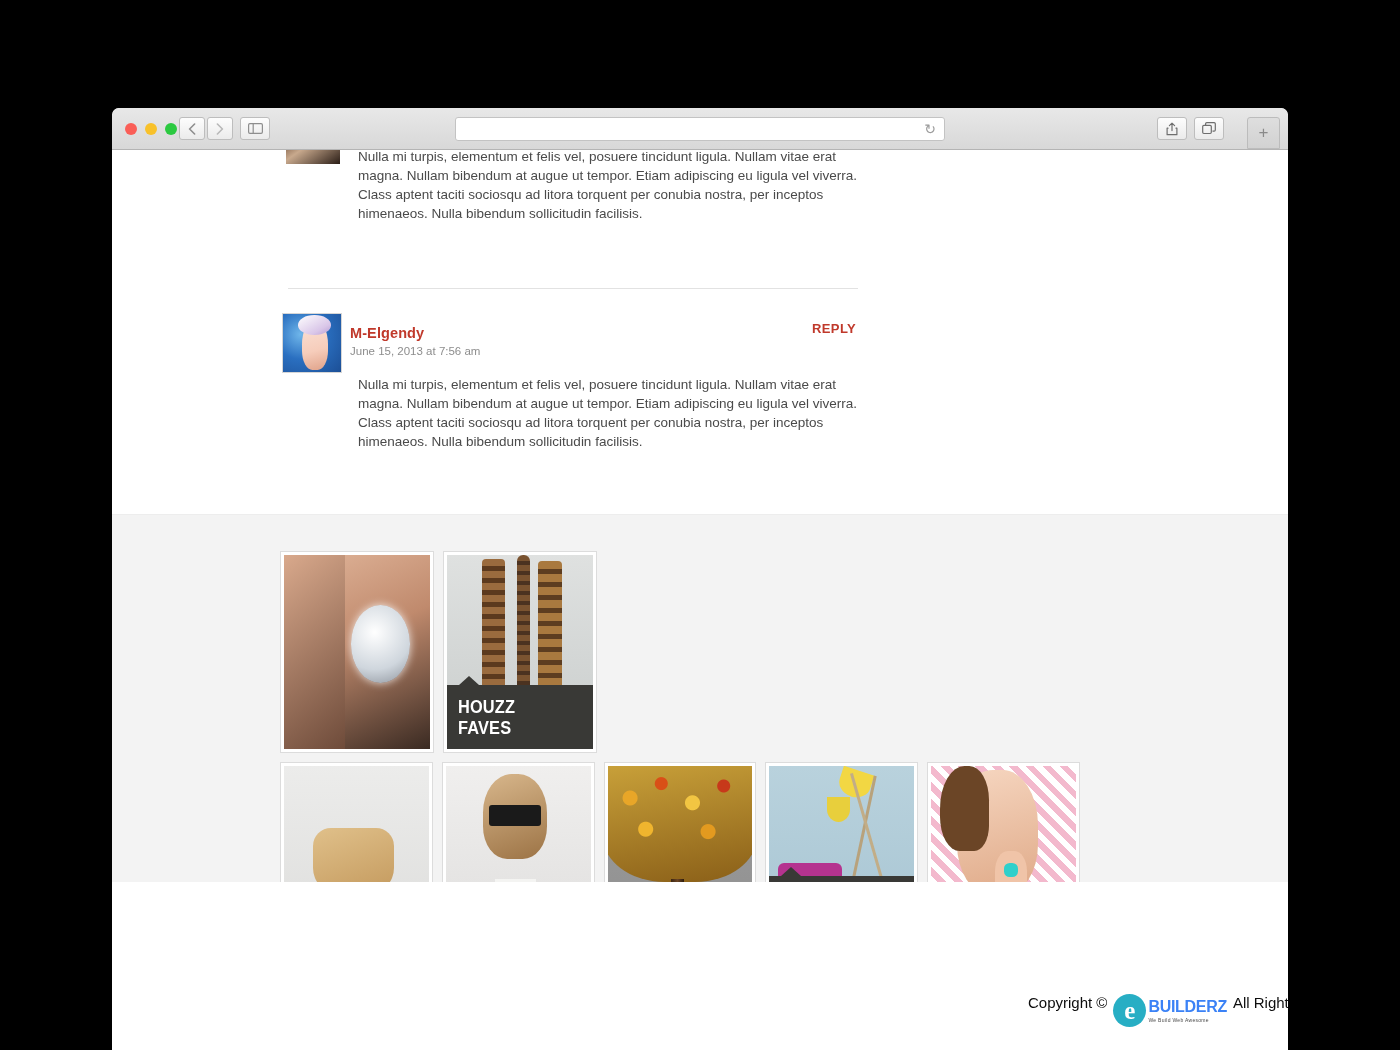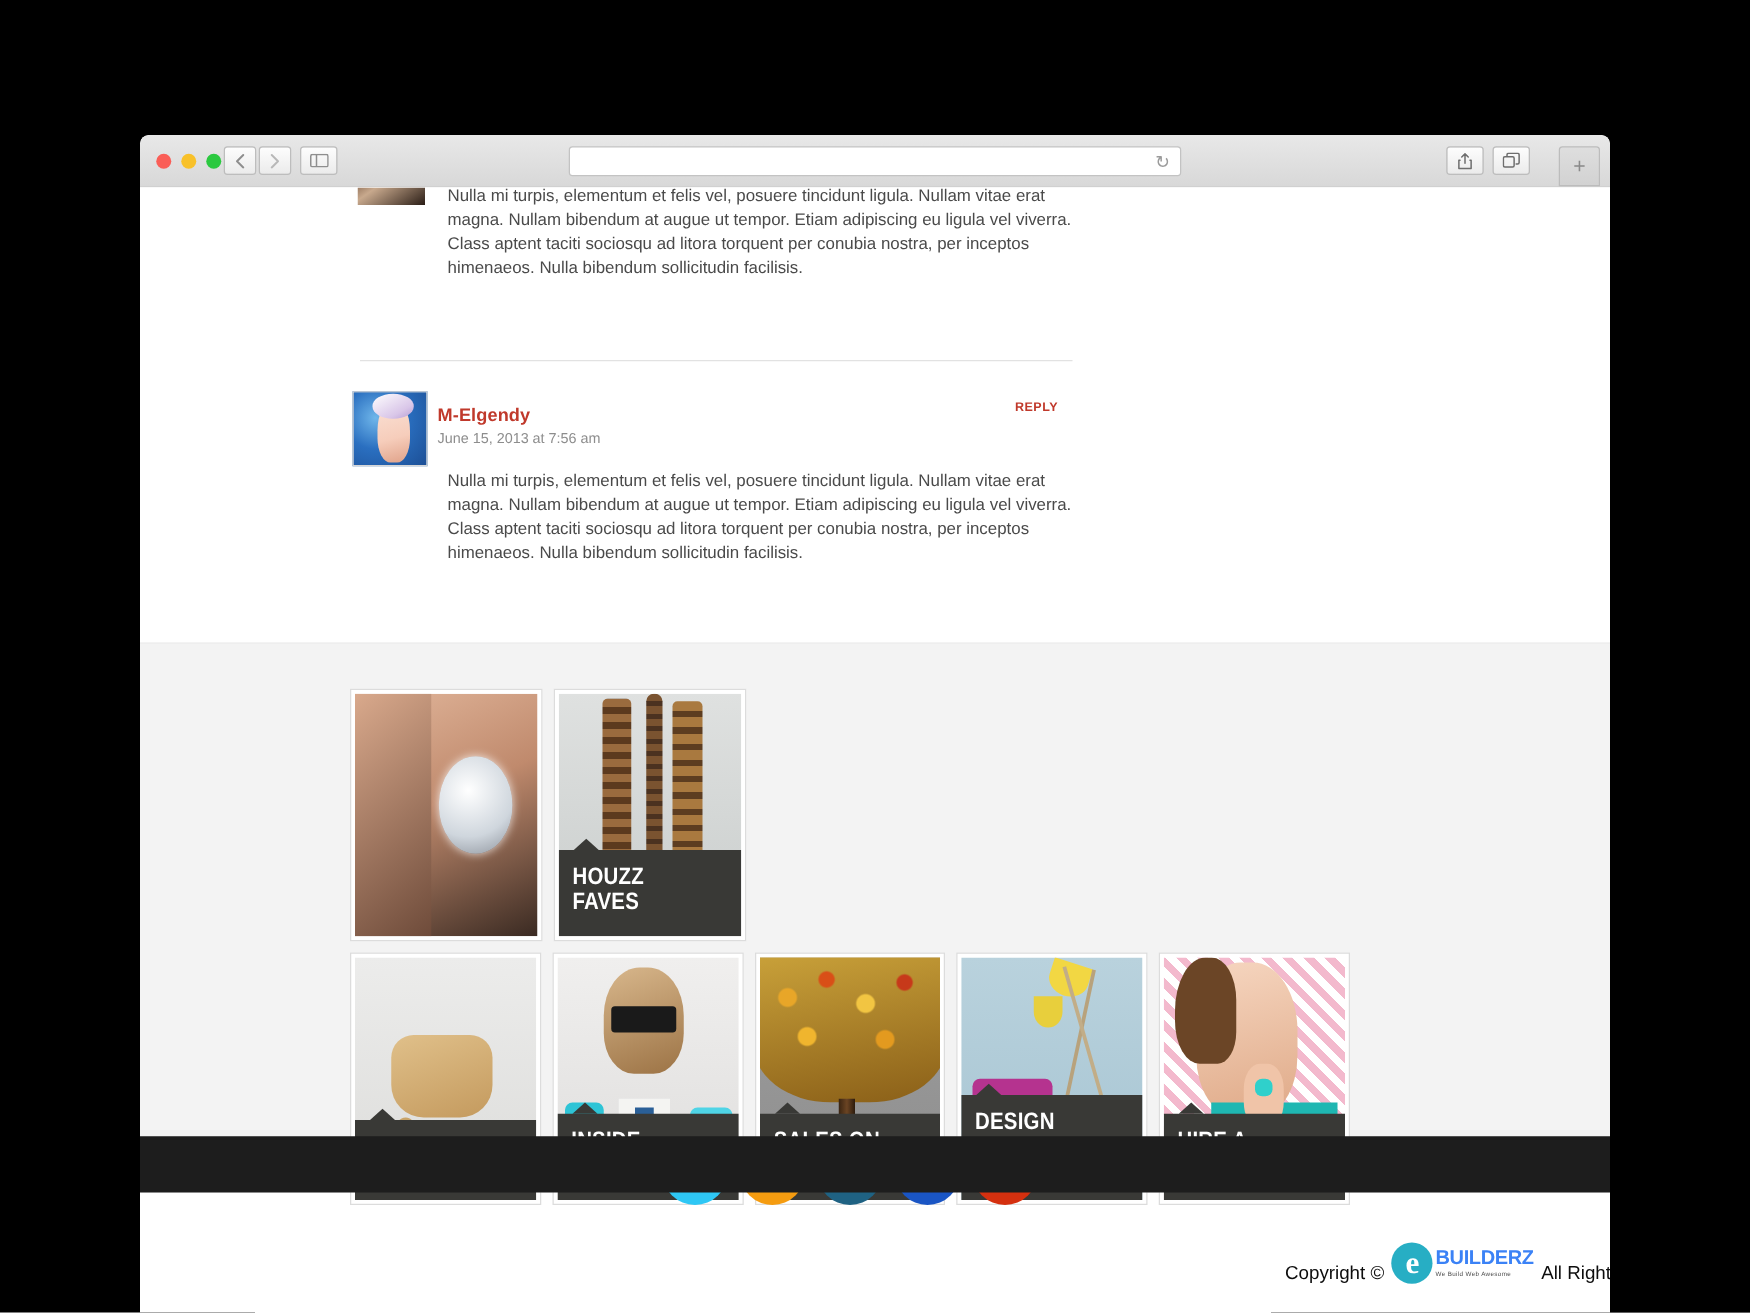--- a/index.html
+++ b/index.html
@@ -130,21 +130,21 @@
     align-items: center;
     justify-content: center;
     color: #8a8a8a;
     font-size: 17px;
     font-weight: 300;
   }
 
   
   .page {
     position: relative;
-    height: 900px;
+    height: 732px;
     background: #ffffff;
     overflow: hidden;
   }
 
   .comments-area {
     background: #ffffff;
     padding: 0 0 0 0;
     height: 364px;
     position: relative;
   }
@@ -244,21 +244,21 @@
   }
   .comment-date {
     font-size: 11.5px;
     color: #8d8d8d;
     margin-top: 4px;
   }
   .reply-link {
     position: absolute;
     left: 700px;
     top: 8px;
-    font-size: 10px;
+    font-size: 13px;
     font-weight: bold;
     color: #c0392b;
     letter-spacing: 0.4px;
     text-decoration: none;
   }
   .comment-full .ctext {
     position: absolute;
     left: 246px;
     top: 62px;
     width: 500px;
@@ -326,22 +326,22 @@
     font-size: 19px;
     line-height: 1.08;
     color: #ffffff;
     letter-spacing: 0.2px;
     text-transform: uppercase;
     transform: scaleX(0.86);
     transform-origin: left center;
   }
   .tile-caption.single {
     display: flex;
-    align-items: flex-end;
-    padding-bottom: 16px;
+    align-items: flex-start;
+    padding-bottom: 6px;
   }
 
   
   .social-strip {
     position: absolute;
     left: 0;
     right: 0;
     bottom: 0;
     height: 60px;
   }
@@ -377,21 +377,21 @@
     height: 45px;
     background: #1d1d1d;
   }
 
   
   .watermark {
     position: absolute;
     left: 1028px;
     top: 994px;
     display: flex;
-    align-items: flex-end;
+    align-items: flex-start;
     gap: 6px;
     font-family: "Liberation Sans", sans-serif;
     font-size: 15px;
     color: #0d0d0d;
     z-index: 50;
     white-space: nowrap;
   }
   .wm-logo {
     display: flex;
     align-items: center;

